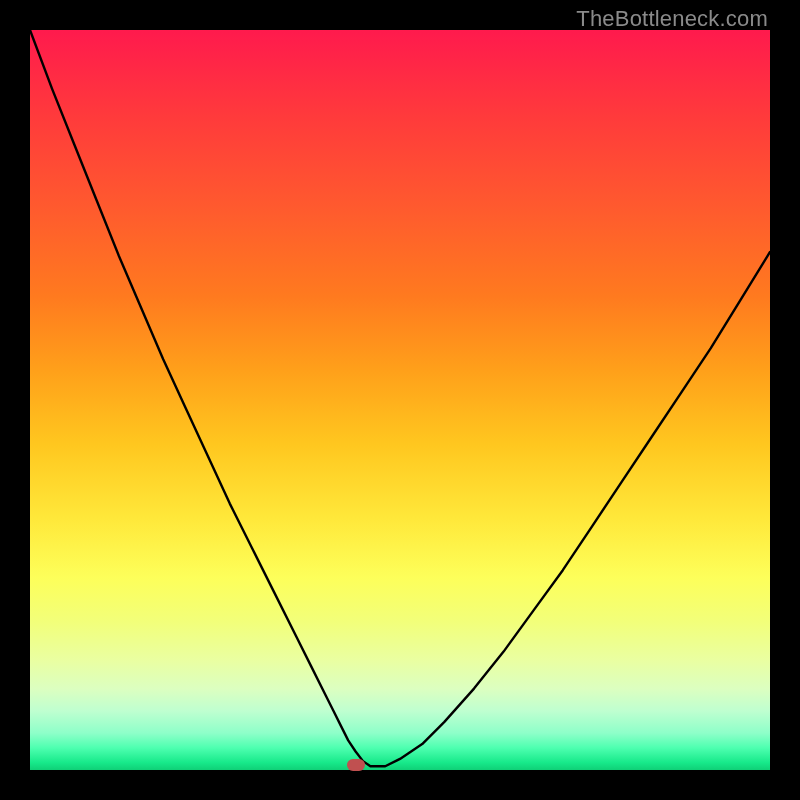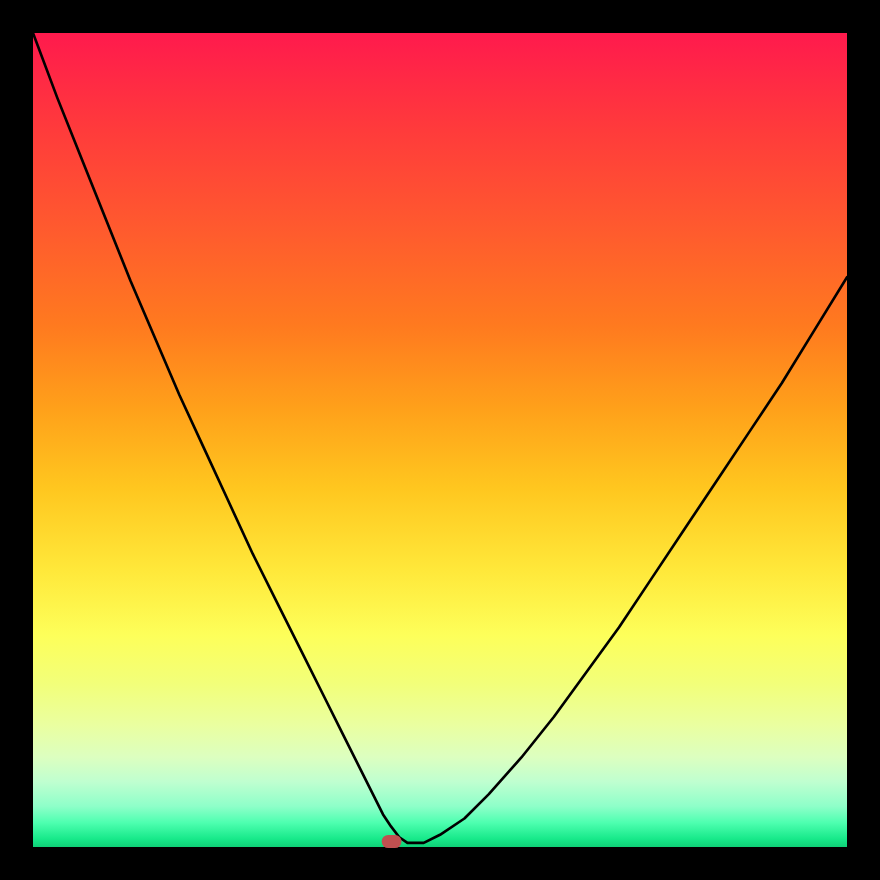--- a/index.html
+++ b/index.html
@@ -65,19 +65,20 @@
     height: 12px;
     border-radius: 6px;
     background: #c05050;
     transform: translate(-50%, -50%);
   }
 </style>
 </head>
 <body>
 
 <div class="frame">
+  <div class="watermark">TheBottleneck.com</div>
   <div class="plot-area">
     <svg class="curve-svg" viewBox="0 0 740 740" preserveAspectRatio="none">
       <path id="curve-path" fill="none" stroke="#000000" stroke-width="2.4" stroke-linejoin="round" stroke-linecap="round" d="M0.00 0.00 L22.20 59.20 L44.40 114.70 L66.60 170.20 L88.80 225.70 L111.00 277.50 L133.20 329.30 L155.40 377.40 L177.60 425.50 L199.80 473.60 L222.00 518.00 L244.20 562.40 L266.40 606.80 L281.20 636.40 L296.00 666.00 L303.40 680.80 L310.80 695.60 L318.20 710.40 L325.60 721.50 L333.00 731.12 L340.40 736.30 L355.20 736.30 L370.00 728.90 L392.20 714.10 L414.40 691.90 L444.00 658.60 L473.60 621.60 L503.20 580.90 L532.80 540.20 L562.40 495.80 L592.00 451.40 L621.60 407.00 L651.20 362.60 L680.80 318.20 L710.40 270.10 L740.00 222.00"></path>
     </svg>
     <div id="marker" class="marker" style="left: 325.6px; top: 734.82px; background: rgb(192, 80, 80);"></div>
   </div>
 </div>
 
 </body></html>

